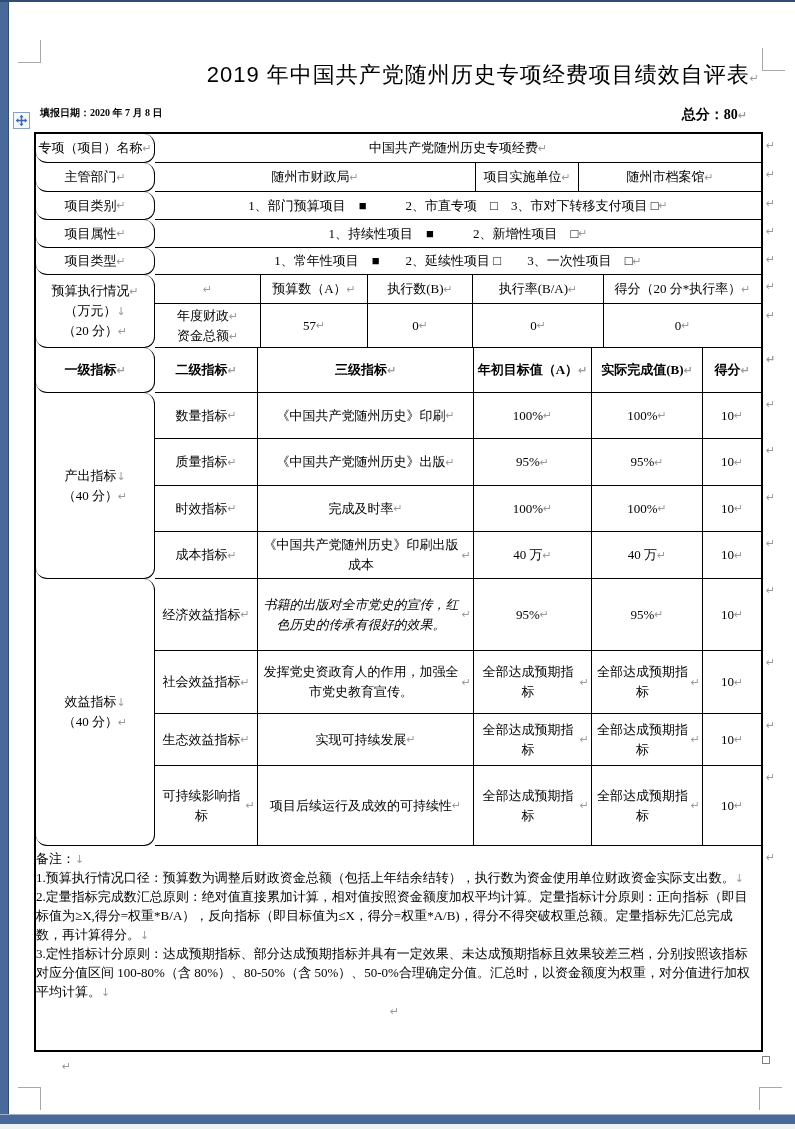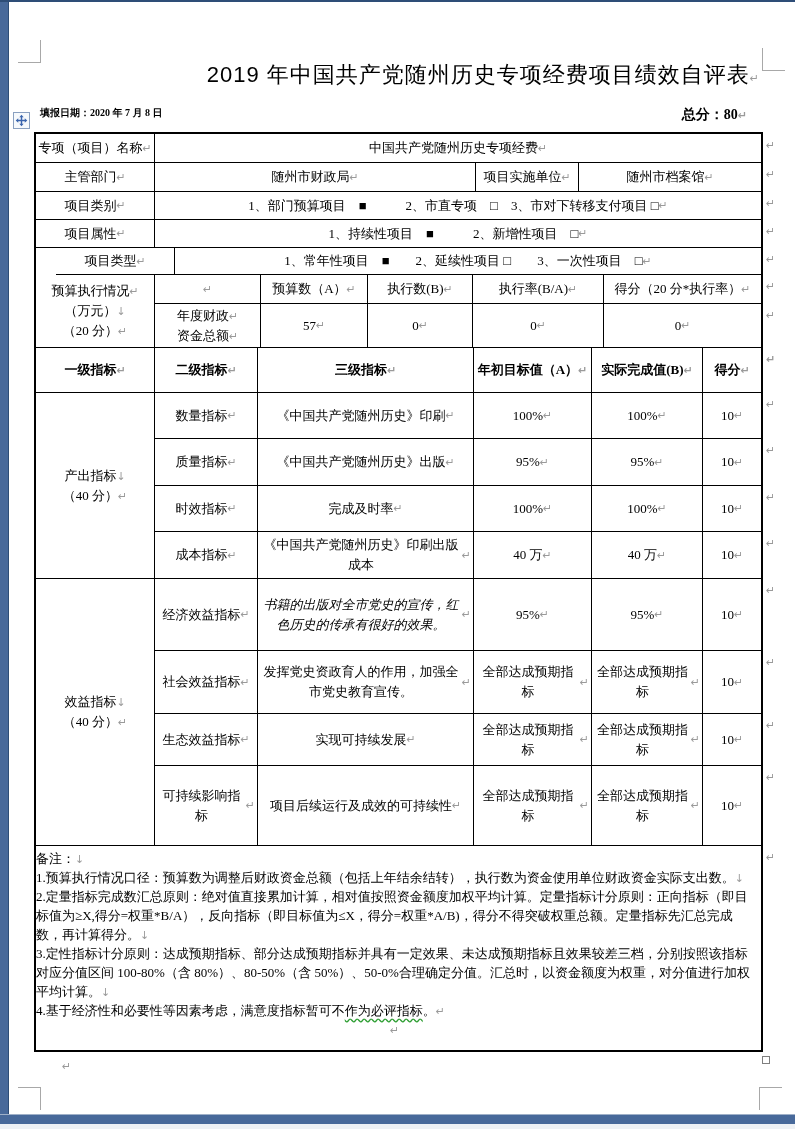--- a/index.html
+++ b/index.html
@@ -49,35 +49,35 @@
   .tsec{display:flex;}
   .rows{flex:1;display:flex;flex-direction:column;}
   .cell{
     box-sizing:border-box;
     border-right:1px solid #000;border-bottom:1px solid #000;
     display:flex;align-items:center;justify-content:center;
     text-align:center;line-height:20px;padding:1px 2px;
   }
   .cell.last{border-right:none;}
   .cell.col{flex-direction:column;}
-  .w119{width:119px;flex:none;}
+  .w119{width:119px;flex:none;border-radius:11px;}
   .w103{width:103px;flex:none;}
   .w216{width:216px;flex:none;}
   .w118{width:118px;flex:none;}
   .w111{width:111px;flex:none;}
   .w58{width:58px;flex:none;}
   .w106{width:106px;flex:none;}
   .w107{width:107px;flex:none;}
   .w105{width:105px;flex:none;}
   .w131{width:131px;flex:none;}
   .w157{width:157px;flex:none;align-items:center;}
   .w321{width:321px;flex:none;}
   .w182{width:182px;flex:none;}
   .flex1{flex:1;}
-  .h29{height:29px;flex:none;} .h28{height:28px;flex:none;} .h27{height:27px;flex:none;margin-left:20px;}
+  .h29{height:29px;flex:none;} .h28{height:28px;flex:none;} .h27{height:27px;flex:none;}
   .h44{height:44px;flex:none;} .h45{height:45px;flex:none;font-weight:bold;} .h46{height:46px;flex:none;}
   .h47{height:47px;flex:none;} .h72{height:72px;flex:none;} .h63{height:63px;flex:none;}
   .h52{height:52px;flex:none;} .h80{height:80px;flex:none;}
   .kaiti{font-style:italic;}
   
   .notes-cell{
     box-sizing:border-box;height:204px;
     padding:3px 8px 0 0;
     text-align:left;font-size:13px;line-height:19px;
   }
@@ -272,21 +272,20 @@
       </div>
     </div>
   </div>
 
   <div class="trow">
     <div class="notes-cell flex1">
       <div>备注：<span class="fmk">↓</span></div>
       <div>1.预算执行情况口径：预算数为调整后财政资金总额（包括上年结余结转），执行数为资金使用单位财政资金实际支出数。<span class="fmk">↓</span></div>
       <div>2.定量指标完成数汇总原则：绝对值直接累加计算，相对值按照资金额度加权平均计算。定量指标计分原则：正向指标（即目标值为≥X,得分=权重*B/A），反向指标（即目标值为≤X，得分=权重*A/B)，得分不得突破权重总额。定量指标先汇总完成数，再计算得分。<span class="fmk">↓</span></div>
       <div>3.定性指标计分原则：达成预期指标、部分达成预期指标并具有一定效果、未达成预期指标且效果较差三档，分别按照该指标对应分值区间 100-80%（含 80%）、80-50%（含 50%）、50-0%合理确定分值。汇总时，以资金额度为权重，对分值进行加权平均计算。<span class="fmk">↓</span></div>
-      <div><span>4.基于经济性和必要性等因素考虑，满意度指标暂可不</span><span class="wavy">作为必评指标</span><span>。<span class="fmk">↵</span></span></div>
       <div class="notes-center"><span class="fmk">↵</span></div>
     </div>
     <span class="rowmark"><span class="fmk">↵</span></span>
   </div>
 
 </div>
 
 <div class="after-table-mark"><span class="fmk">↵</span></div>
 
 </body></html>

